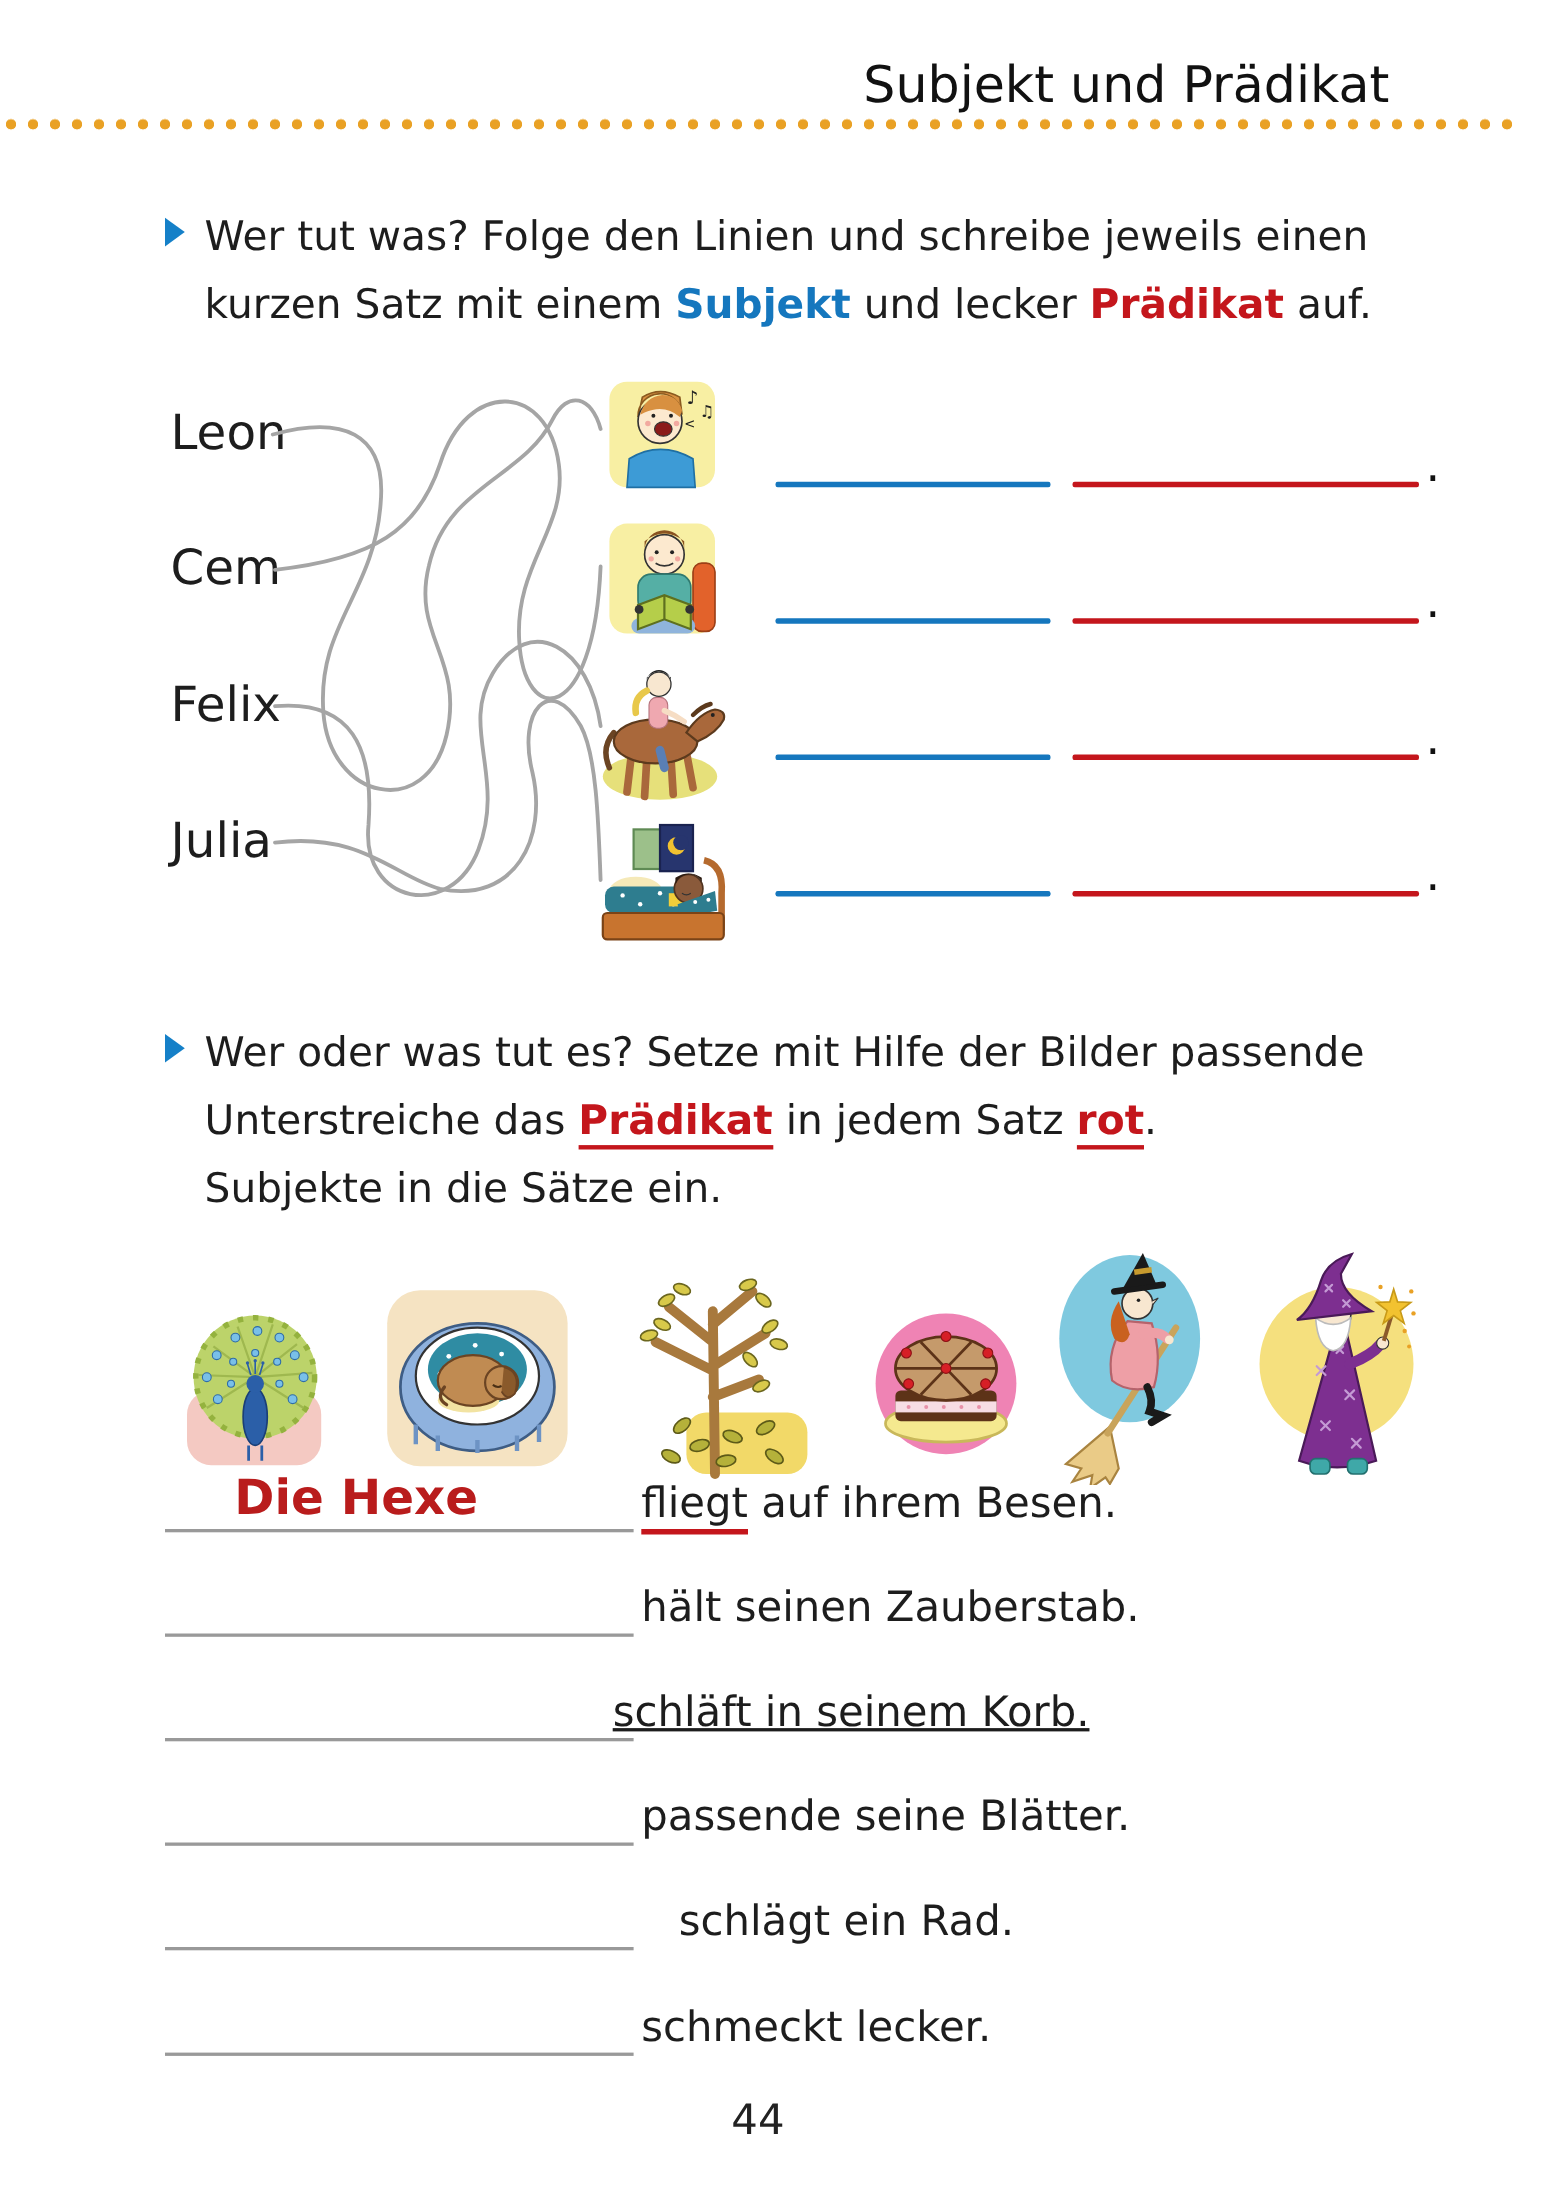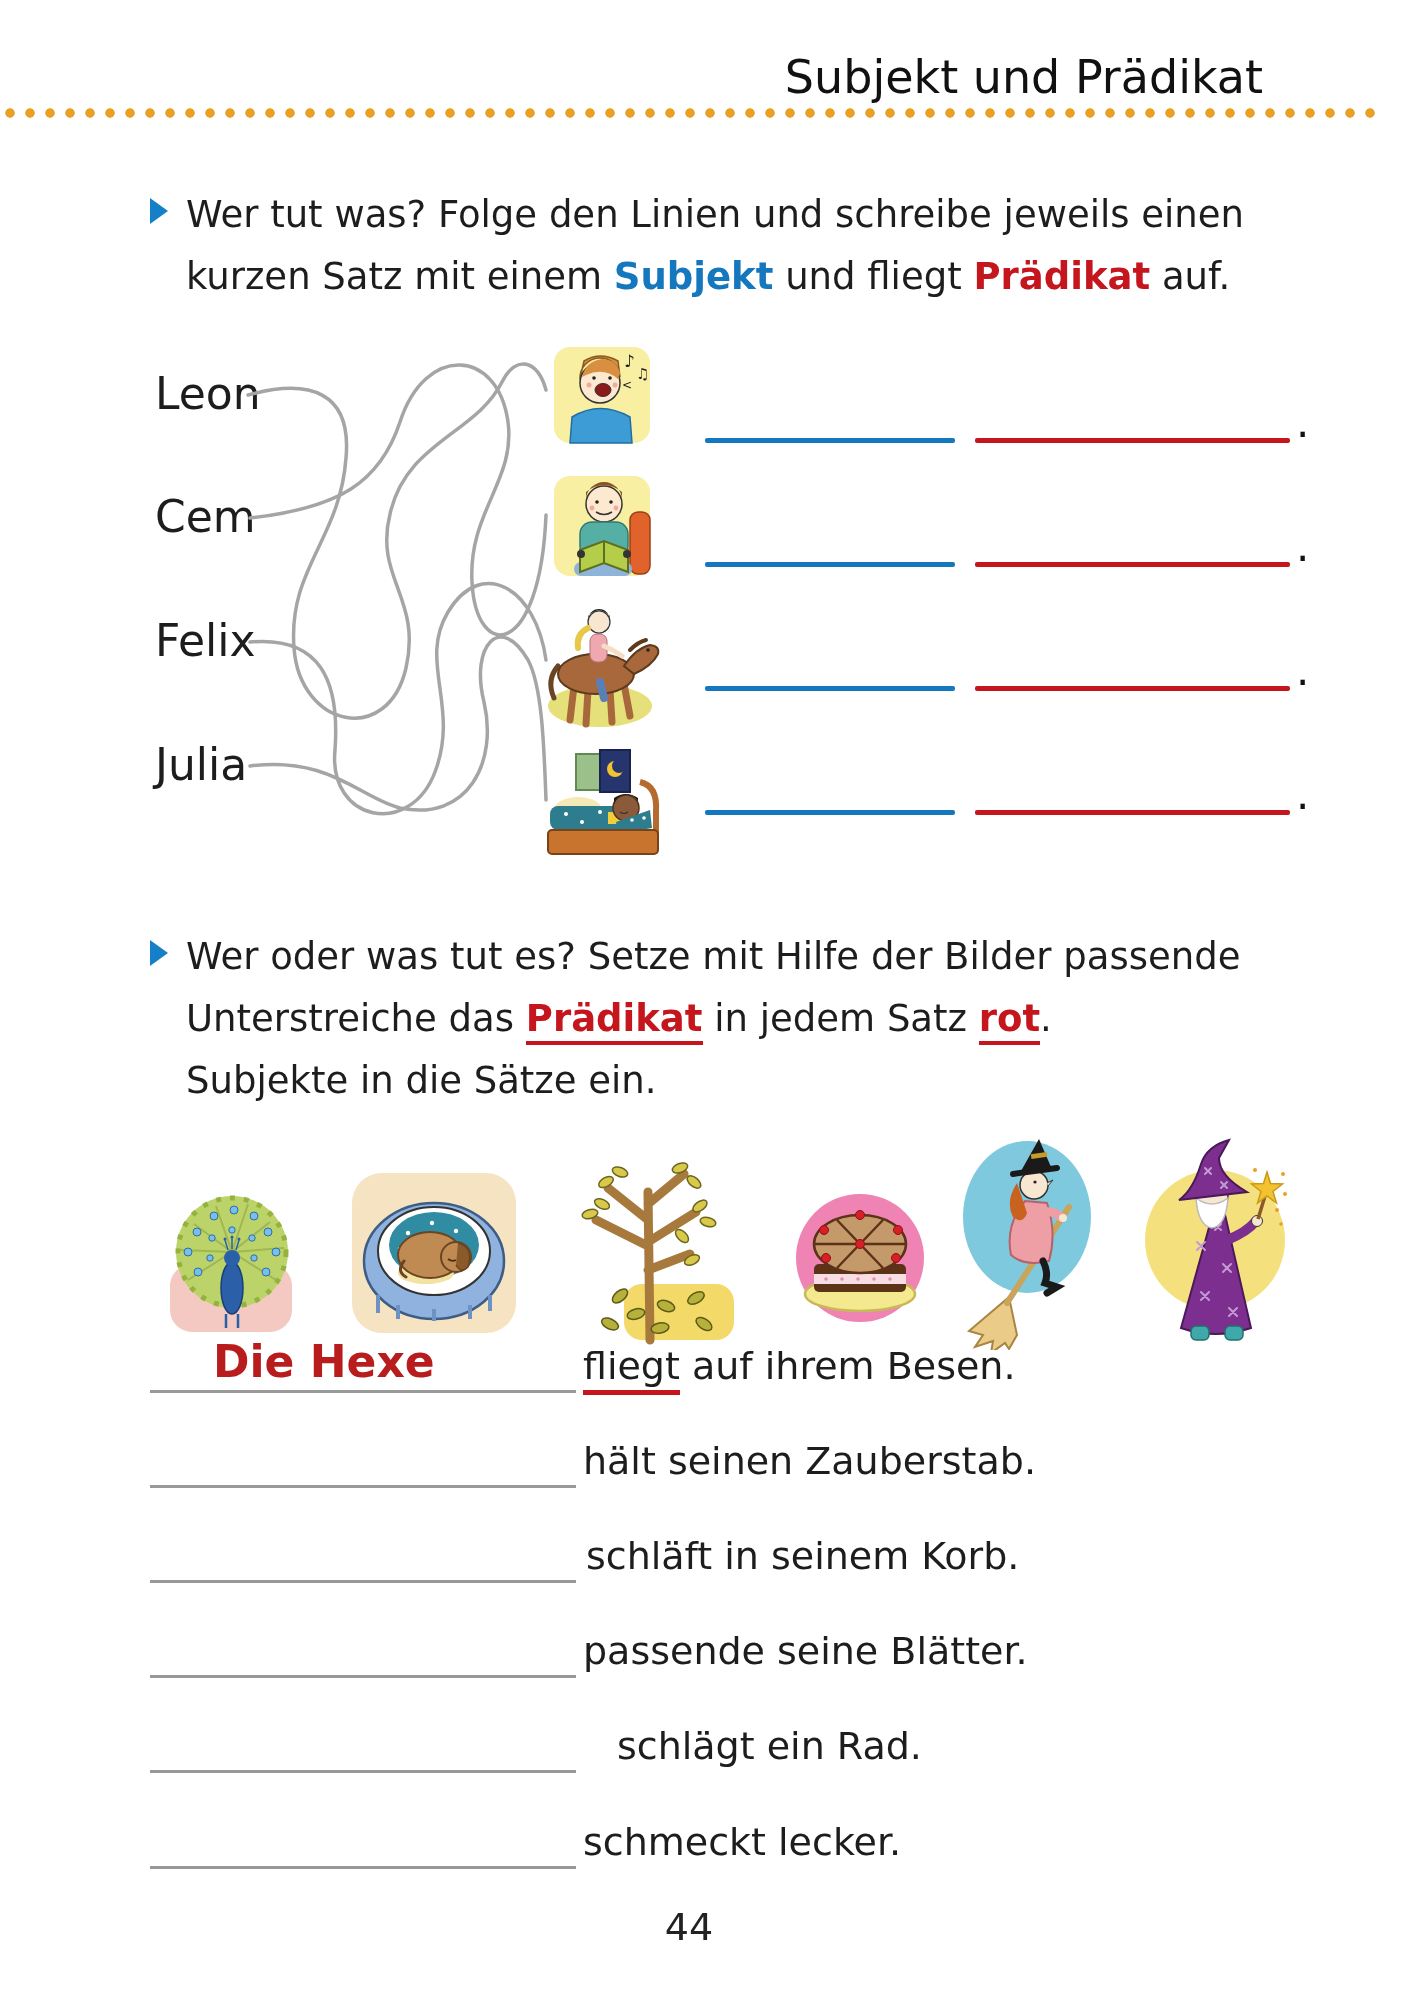--- a/index.html
+++ b/index.html
@@ -31,21 +31,21 @@
 <body>
 
 <div id="page">
 
   <div class="abs header-title" style="top:50px;right:115px;">Subjekt und Prädikat</div>
   <div class="abs dots" style="top:106px;left:0;width:1410px;height:14px;"></div>
 
   <div class="abs tri" style="left:150px;top:198px;"></div>
   <div class="abs instr" style="left:186px;top:184px;">
     <div>Wer tut was? Folge den Linien und schreibe jeweils einen</div>
-    <div><span>kurzen Satz mit einem </span><span class="blue-word">Subjekt</span><span> und fliegt </span><span class="red-word">Prädikat</span><span> auf.</span></div>
+    <div><span>kurzen Satz mit einem </span><span class="blue-word">Subjekt</span><span> und lecker </span><span class="red-word">Prädikat</span><span> auf.</span></div>
   </div>
 
   <div class="abs name-label" style="left:155px;top:368px;">Leon</div>
   <div class="abs name-label" style="left:155px;top:491px;">Cem</div>
   <div class="abs name-label" style="left:155px;top:615px;">Felix</div>
   <div class="abs name-label" style="left:155px;top:739px;">Julia</div>
 
   <svg class="abs" style="left:240px;top:330px;" width="312" height="520" viewBox="0 0 312 520">
     <g fill="none" stroke="#A5A5A5" stroke-width="3.5" stroke-linecap="round">
       <path d="M8,65 C70,48 112,62 106,128 C100,210 48,238 54,318 C60,398 148,416 166,338 C182,268 134,248 150,184 C166,112 236,104 262,52 C276,24 298,30 306,60"></path>
@@ -320,21 +320,21 @@
   </div>
 
   <div class="abs gray-line" style="left:150px;top:1390px;width:426px;"></div>
   <div class="abs subject-filled" style="left:213px;top:1336px;">Die Hexe</div>
   <div class="abs sentence" style="left:583px;top:1342px;"><span class="verb">fliegt</span><span> auf ihrem Besen.</span></div>
 
   <div class="abs gray-line" style="left:150px;top:1485px;width:426px;"></div>
   <div class="abs sentence" style="left:583px;top:1437px;"><span class="verb"></span><span>hält seinen Zauberstab.</span></div>
 
   <div class="abs gray-line" style="left:150px;top:1580px;width:426px;"></div>
-  <div class="abs sentence" style="left:586px;top:1532px;"><span class="verb"></span><span>schläft in seinem Korb.</span></div>
+  <div class="abs sentence" style="left:557px;top:1532px;text-decoration:underline;"><span class="verb"></span><span>schläft in seinem Korb.</span></div>
 
   <div class="abs gray-line" style="left:150px;top:1675px;width:426px;"></div>
   <div class="abs sentence" style="left:583px;top:1627px;"><span class="verb"></span><span>passende seine Blätter.</span></div>
 
   <div class="abs gray-line" style="left:150px;top:1770px;width:426px;"></div>
   <div class="abs sentence" style="left:583px;top:1722px;margin-left:34px;"><span class="verb"></span><span>schlägt ein Rad.</span></div>
 
   <div class="abs gray-line" style="left:150px;top:1866px;width:426px;"></div>
   <div class="abs sentence" style="left:583px;top:1818px;"><span class="verb"></span><span>schmeckt lecker.</span></div>
 

